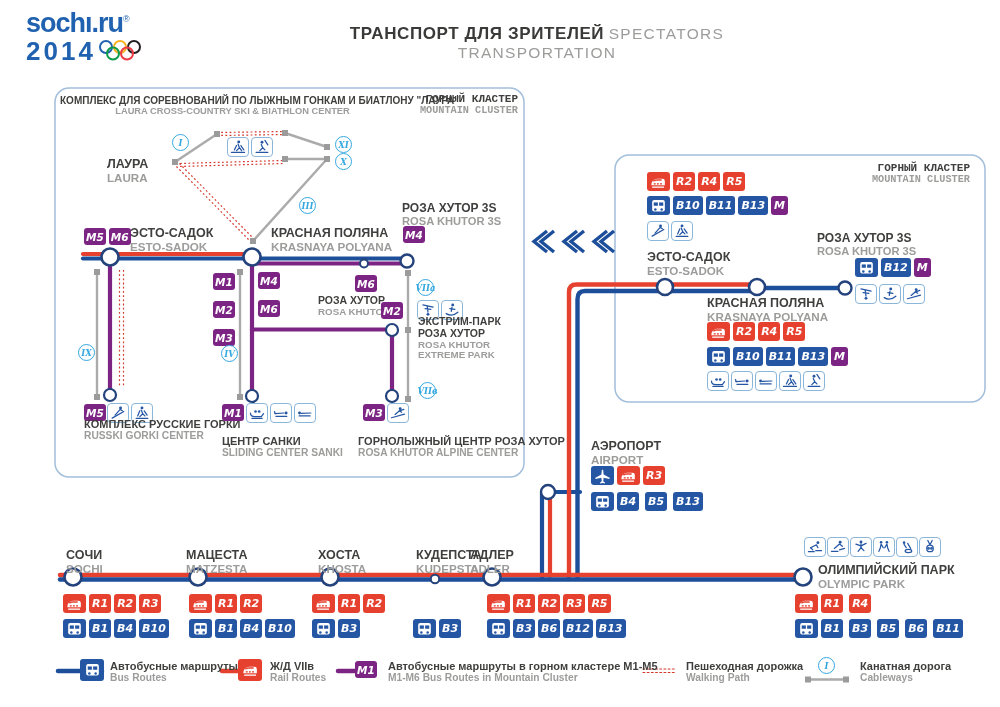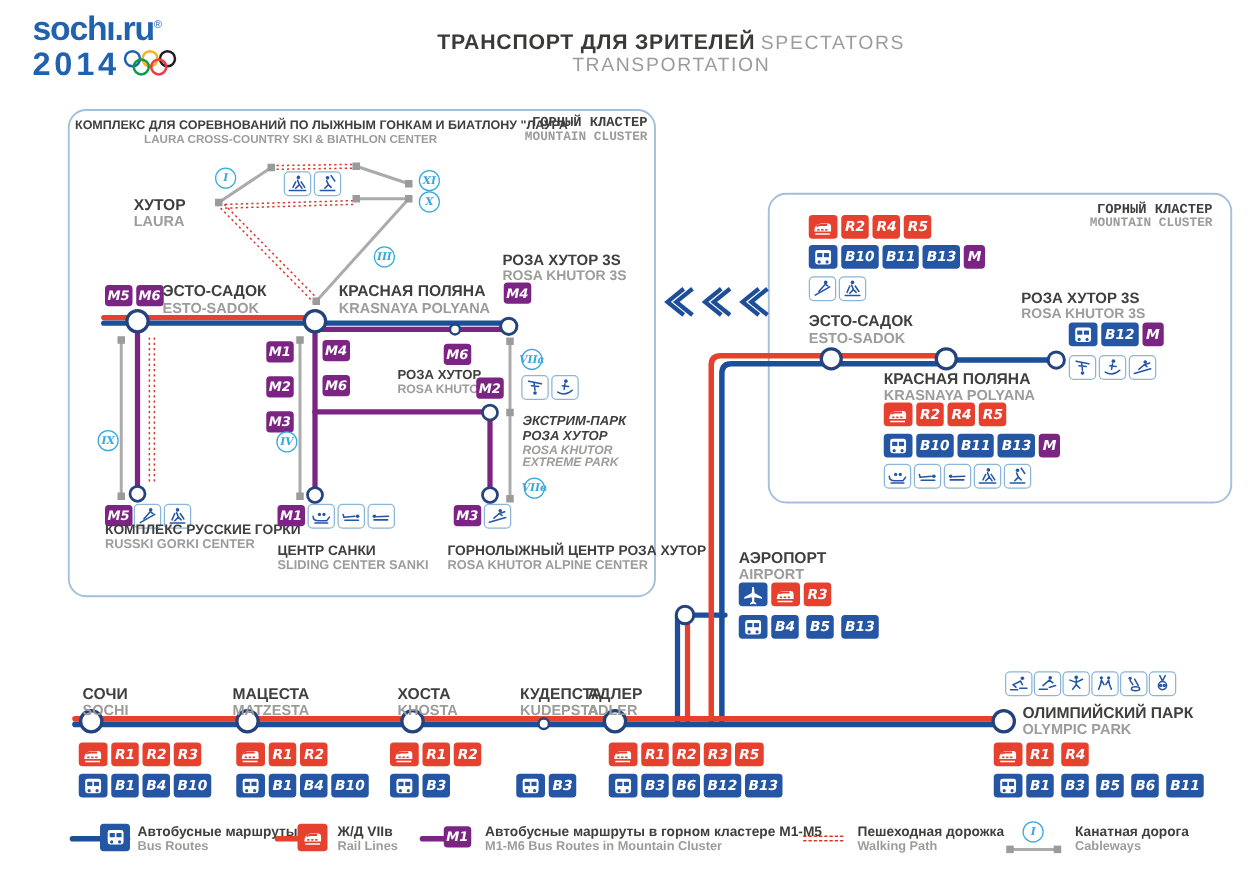--- a/index.html
+++ b/index.html
@@ -180,21 +180,21 @@
   <div class="lbl ctr" style="left:60px;top:95px;width:345px;font-size:10px;">
     <span class="ru">КОМПЛЕКС ДЛЯ СОРЕВНОВАНИЙ ПО ЛЫЖНЫМ ГОНКАМ И БИАТЛОНУ "ЛАУРА"</span>
     <span class="en">LAURA CROSS-COUNTRY SKI &amp; BIATHLON CENTER</span>
   </div>
   <div class="lbl rgt" style="left:330px;top:93px;width:188px;font-size:11px;">
     <span class="ru">ГОРНЫЙ КЛАСТЕР</span>
     <span class="en">MOUNTAIN CLUSTER</span>
   </div>
 
   <div class="lbl s13" style="left:107px;top:157px;">
-    <span class="ru">ХУТОР</span>
+    <span class="ru">ЛАУРА</span>
     <span class="en">LAURA</span>
   </div>
   <div class="icon-row" style="left:227px;top:137px;">
       <span class="sicon">
         <svg viewBox="0 0 24 22">
           <circle cx="13" cy="4" r="2" fill="#2456a4" stroke="none"></circle>
           <path d="M12 7 L14 12 L10 16 M14 12 L17 16"></path>
           <path d="M10 9 L7 15 M16 9 L20 15"></path>
           <path d="M3 18.5 H21"></path>
         </svg>
@@ -259,21 +259,21 @@
         </svg>
       </span>
       <span class="sicon">
         <svg viewBox="0 0 24 22">
           <circle cx="13" cy="4" r="2" fill="#2456a4" stroke="none"></circle>
           <path d="M12 7 L11 13 M9 9 L16 10"></path>
           <path d="M4 16 Q12 21 20 14"></path>
         </svg>
       </span>
     </div>
-  <div class="lbl s10" style="left:418px;top:332px;font-style:italic;">
+  <div class="lbl s10" style="left:418px;top:316px;">
     <span class="ru">ЭКСТРИМ-ПАРК</span>
     <span class="ru">РОЗА ХУТОР</span>
     <span class="en">ROSA KHUTOR</span>
     <span class="en">EXTREME PARK</span>
   </div>
 
   <div class="badge-row" style="left:84px;top:404px;">
       <span class="badge bk-m small">M5</span>
     </div>
   <div class="icon-row" style="left:107px;top:403px;">
@@ -865,21 +865,21 @@
         <path d="M3 14 Q3 7 10 6 L17 6 Q20 6 20 9 L20 14 Z" fill="#fff"></path>
         <path d="M5.5 9 Q6.5 7.5 9.5 7.5 L16 7.5" stroke="#e6402f" stroke-width="2" fill="none"></path>
         <path d="M4 16.5 H19" stroke="#fff" stroke-width="1.6"></path>
         <rect x="6" y="11.5" width="2.4" height="1.7" fill="#e6402f"></rect>
         <rect x="10" y="11.5" width="2.4" height="1.7" fill="#e6402f"></rect>
         <rect x="14" y="11.5" width="2.4" height="1.7" fill="#e6402f"></rect>
       </svg>
     </span>
   <div class="lbl s11" style="left:270px;top:660px;">
     <span class="ru">Ж/Д VIIв</span>
-    <span class="en">Rail Lines</span>
+    <span class="en">Rail Routes</span>
   </div>
 
   <div class="badge-row" style="left:355px;top:661px;">
       <span class="badge bk-m small">M1</span>
     </div>
   <div class="lbl s11" style="left:388px;top:660px;">
     <span class="ru">Автобусные маршруты в горном кластере М1-М5</span>
     <span class="en">M1-M6 Bus Routes in Mountain Cluster</span>
   </div>
 

